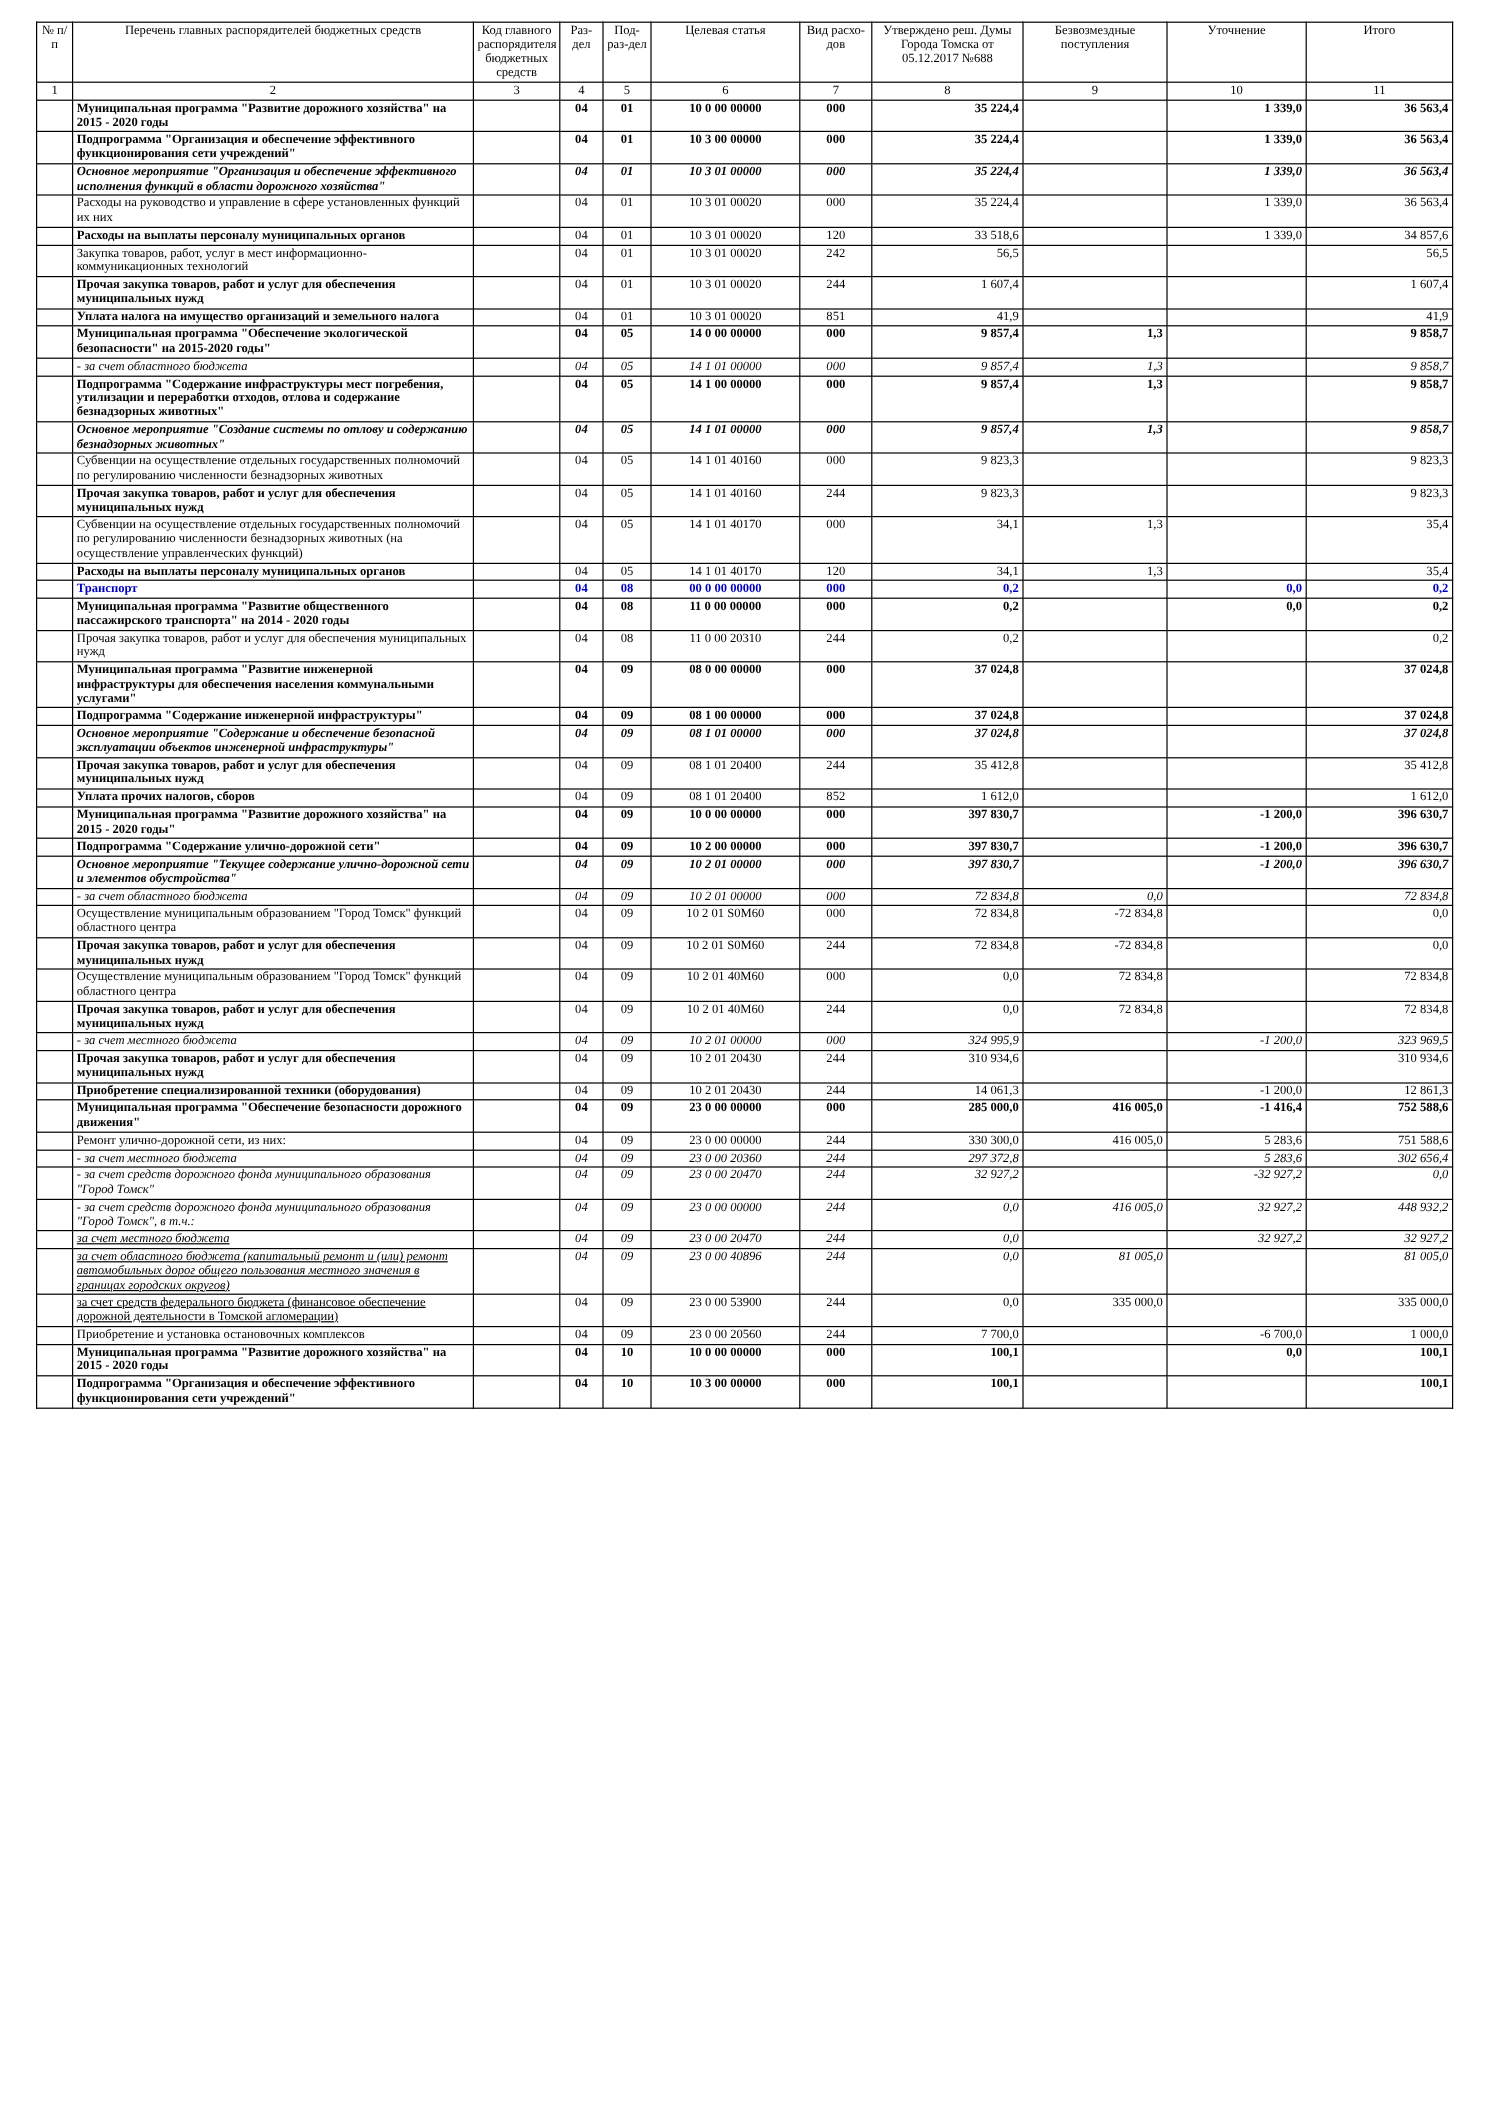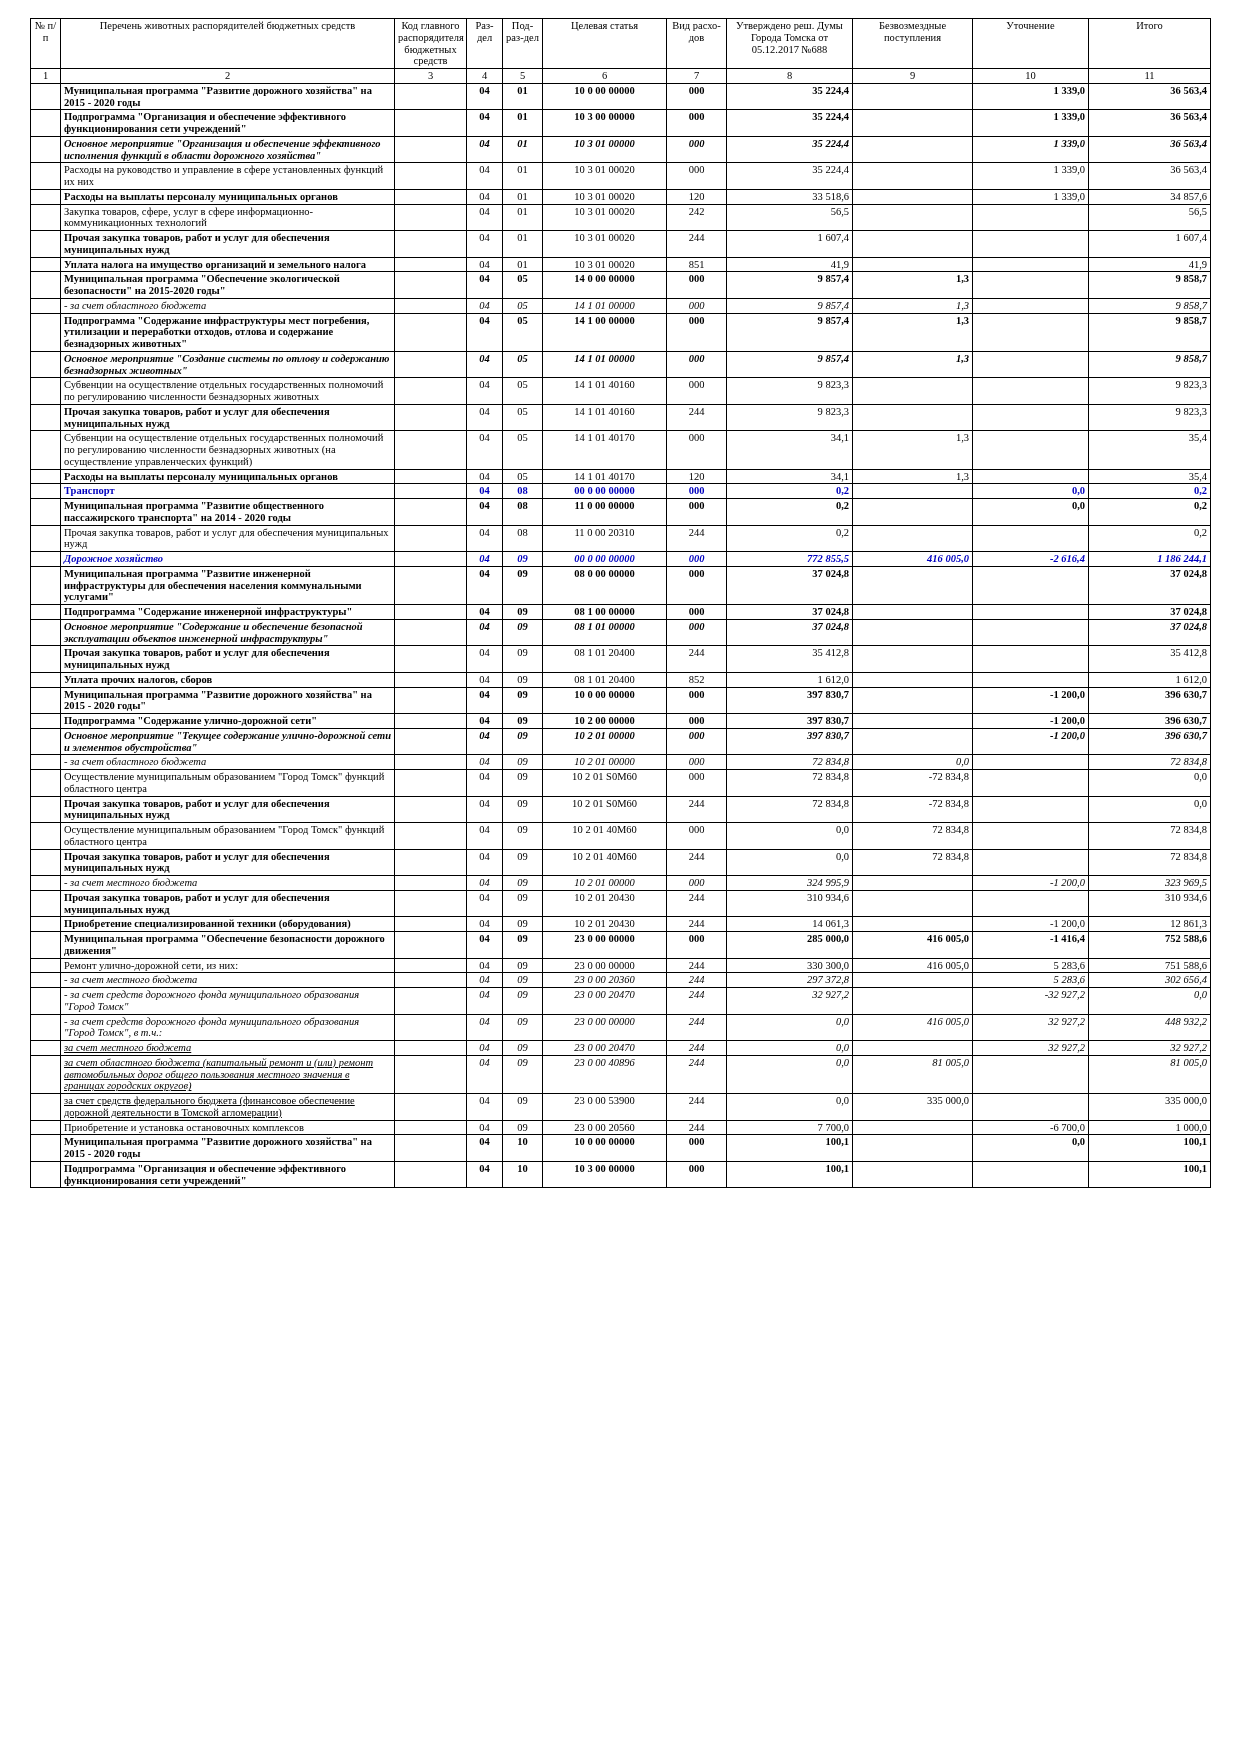--- a/index.html
+++ b/index.html
@@ -86,21 +86,21 @@
         <col class="c7">
         <col class="c8">
         <col class="c9">
         <col class="c10">
         <col class="c11">
     </colgroup>
     <thead>
       <tr>
         <th>№
 п/п</th>
-        <th>Перечень животных распорядителей бюджетных средств</th>
+        <th>Перечень главных распорядителей бюджетных средств</th>
         <th>Код главного распорядителя бюджетных средств</th>
         <th>Раз-дел</th>
         <th>Под-раз-дел</th>
         <th>Целевая статья</th>
         <th>Вид расхо-дов</th>
         <th>Утверждено реш. Думы Города Томска от 05.12.2017 №688</th>
         <th>Безвозмездные поступления</th>
         <th>Уточнение</th>
         <th>Итого</th>
       </tr>
@@ -179,21 +179,21 @@
           <td class="ctr">01</td>
           <td class="ctr">10 3 01 00020</td>
           <td class="ctr">120</td>
           <td class="num">33 518,6</td>
           <td class="num"></td>
           <td class="num">1 339,0</td>
           <td class="num">34 857,6</td>
         </tr>
         <tr>
           <td class="ctr"></td>
-          <td class="name  ind2">Закупка товаров, сфере, услуг в сфере информационно-коммуникационных технологий</td>
+          <td class="name  ind2">Закупка товаров, работ, услуг в мест информационно-коммуникационных технологий</td>
           <td class="ctr"></td>
           <td class="ctr">04</td>
           <td class="ctr">01</td>
           <td class="ctr">10 3 01 00020</td>
           <td class="ctr">242</td>
           <td class="num">56,5</td>
           <td class="num"></td>
           <td class="num"></td>
           <td class="num">56,5</td>
         </tr>
@@ -361,33 +361,20 @@
           <td class="ctr">08</td>
           <td class="ctr">11 0 00 20310</td>
           <td class="ctr">244</td>
           <td class="num">0,2</td>
           <td class="num"></td>
           <td class="num"></td>
           <td class="num">0,2</td>
         </tr>
         <tr>
           <td class="ctr"></td>
-          <td class="name bi blue ind1">Дорожное хозяйство</td>
-          <td class="ctr bi blue"></td>
-          <td class="ctr bi blue">04</td>
-          <td class="ctr bi blue">09</td>
-          <td class="ctr bi blue">00 0 00 00000</td>
-          <td class="ctr bi blue">000</td>
-          <td class="num bi blue">772 855,5</td>
-          <td class="num bi blue">416 005,0</td>
-          <td class="num bi blue">-2 616,4</td>
-          <td class="num bi blue">1 186 244,1</td>
-        </tr>
-        <tr>
-          <td class="ctr"></td>
           <td class="name b ind1">Муниципальная программа "Развитие инженерной инфраструктуры для обеспечения населения коммунальными услугами"</td>
           <td class="ctr b"></td>
           <td class="ctr b">04</td>
           <td class="ctr b">09</td>
           <td class="ctr b">08 0 00 00000</td>
           <td class="ctr b">000</td>
           <td class="num b">37 024,8</td>
           <td class="num b"></td>
           <td class="num b"></td>
           <td class="num b">37 024,8</td>

